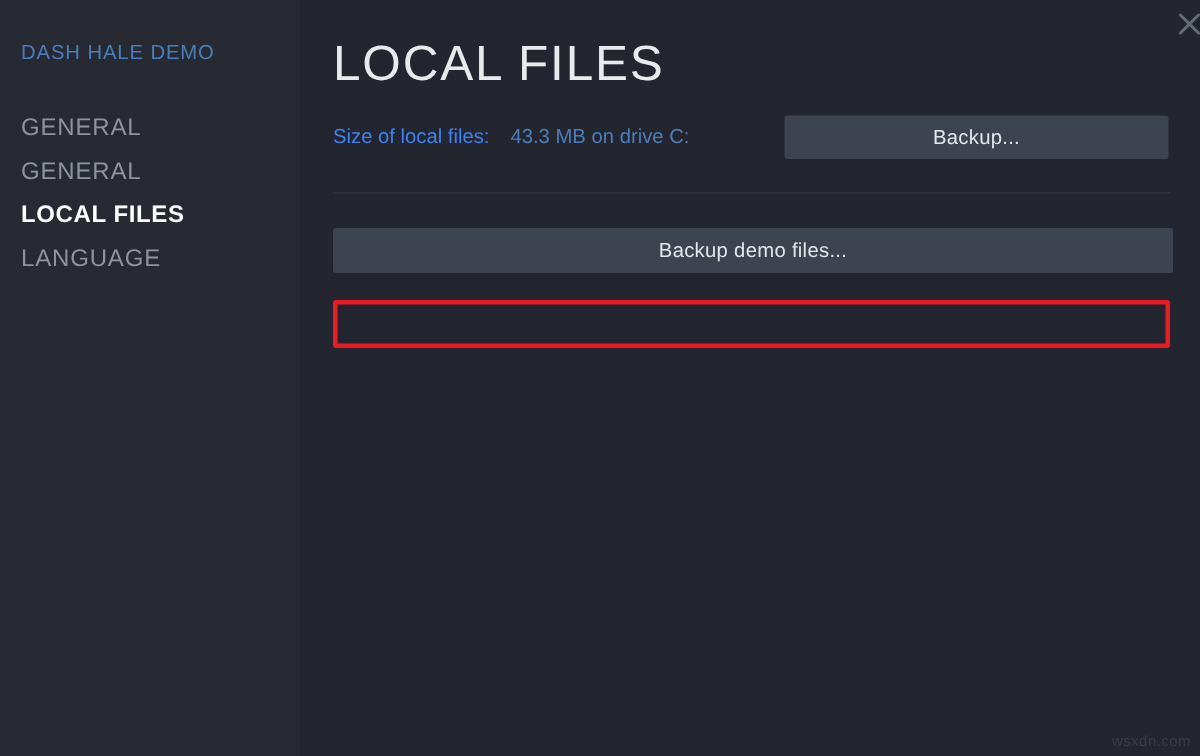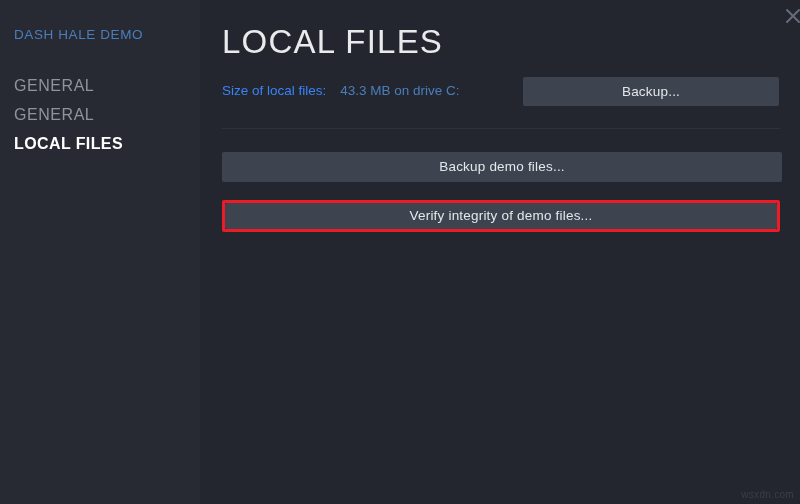--- a/index.html
+++ b/index.html
@@ -191,20 +191,23 @@
     <div class="sidebar-nav">
       <div class="sidebar-item">
         <span>GENERAL</span>
       </div>
       <div class="sidebar-item">
         <span>GENERAL</span>
       </div>
       <div class="sidebar-item active">
         <span>LOCAL FILES</span>
       </div>
+      <div class="sidebar-item">
+        <span>LANGUAGE</span>
+      </div>
     </div>
   </div>
 
   <div class="content">
 
     <div class="close-btn">
       <svg width="26" height="26" viewBox="0 0 26 26" aria-hidden="true">
         <path d="M7 7 L19 19 M19 7 L7 19" stroke="#656b7a" stroke-width="2" fill="none" stroke-linecap="round"></path>
       </svg>
     </div>
@@ -215,19 +218,18 @@
       <span class="size-label">Size of local files:</span><span class="size-value">43.3 MB on drive C:</span>
     </div>
 
     <button class="btn btn-browse">Backup...</button>
 
     <div class="divider"></div>
 
     <button class="btn btn-backup">Backup demo files...</button>
 
     <div class="verify-wrap">
-      <button class="btn btn-verify">Verify integrity of demo files...</button>
       <div class="highlight-box"></div>
     </div>
 
     <div class="watermark">wsxdn.com</div>
   </div>
 </div>
 
 </body></html>

